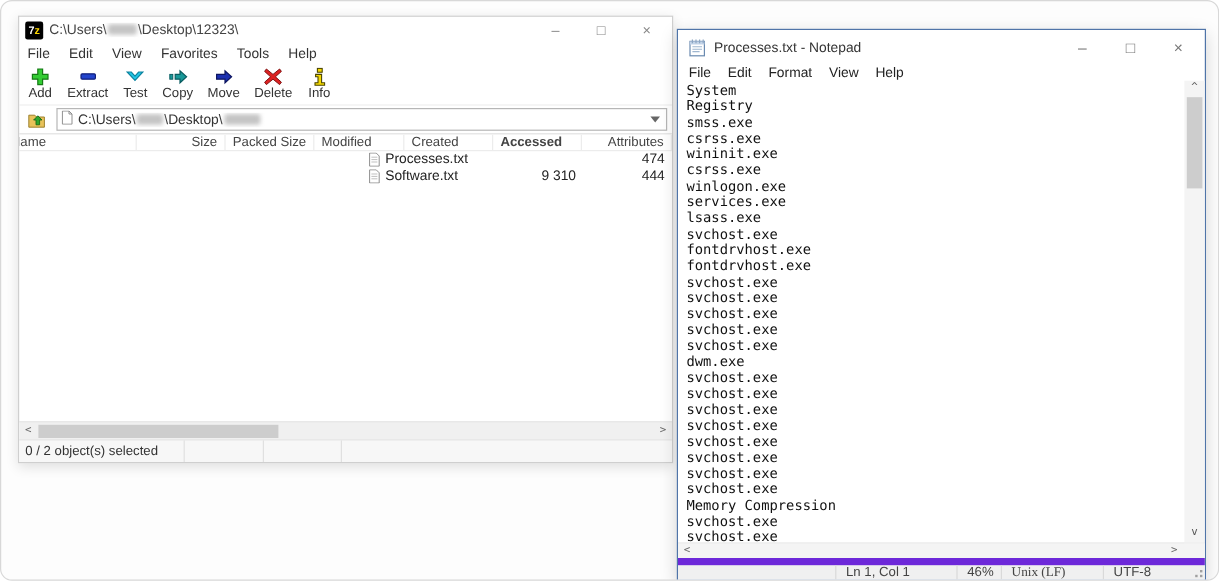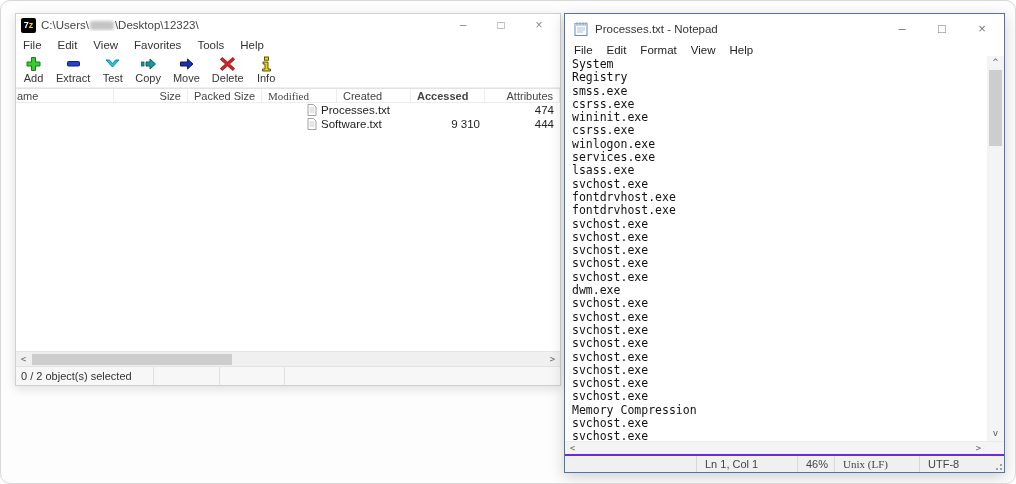--- a/index.html
+++ b/index.html
@@ -33,53 +33,53 @@
   .combo { flex:1; height:19px; border:1px solid #b6b6b6; background:#fff; display:flex; align-items:center; padding:0 2px 0 3px; font-size:11.5px; color:#333; }
   .combo .path { flex:1; white-space:nowrap; overflow:hidden; }
   .combo .doc-ico { margin-right:4px; }
   .combo-chev { width:10px; height:6px; flex:none; margin-right:2px; position:relative; }
   .combo-chev::before { content:""; position:absolute; left:1px; top:0; border:4px solid transparent; border-top:5px solid #666; border-bottom:0; }
 
   .listwrap { flex:1; display:flex; flex-direction:column; border-top:1px solid #e2e2e2; overflow:hidden;align-items:flex-end; }
   .lheader { height:14px; display:flex; font-size:11px; color:#444; border-bottom:1px solid #ececec; flex:none; overflow:hidden; }
   .hcell { border-right:1px solid #ececec; padding:0 6px; line-height:14px; white-space:nowrap; overflow:hidden; flex:none; }
   .c-name{width:111px;} .c-size{width:74px; text-align:right;} .c-packed{width:74px; text-align:right;}
-  .c-mod{width:75px;font-family:Liberation Serif, serif;} .c-created{width:74px;} .c-acc{width:74px;font-weight:bold;} .c-attr{width:75px; text-align:right;}
+  .c-mod{width:75px;} .c-created{width:74px;} .c-acc{width:74px;font-weight:bold;} .c-attr{width:75px; text-align:right;}
   .frow { height:14px; display:flex; font-size:11.5px; color:#222; align-items:center; flex:none; }
   .fcell { padding:16px 6px; white-space:nowrap; overflow:hidden; flex:none; }
   .fname { display:flex; align-items:center; gap:4px; }
   .fname svg { flex:none; }
   .list-fill { flex:1; background:#fff; }
 
   .hscroll { height:15px; flex:none; background:#f0f0f0; display:flex; align-items:center; position:relative; border-top:1px solid #e5e5e5; }
   .sarrow { width:15px; text-align:center; font-size:9px; color:#666; font-family:"DejaVu Sans Mono", monospace; line-height:15px; flex:none; }
   .hthumb { position:absolute; left:16px; top:2px; width:200px; height:11px; background:#cdcdcd; }
 
   .statusbar { height:19px; flex:none; background:#f7f7f7; border-top:1px solid #e2e2e2; display:flex; align-items:center; font-size:11px; color:#333; }
   .sseg { height:100%; display:flex; align-items:center; padding-left:5px; border-right:1px solid #e0e0e0; flex:none; }
   .s1{width:138px;} .s2{width:66px;} .s3{width:65px;} .s4{flex:1; border-right:none;}
 
   
-  .notepad { left:563px; top:12px; width:441px; height:460px; border:1px solid #4f74a8; box-shadow:0 4px 14px rgba(0,0,0,.18); display:flex; flex-direction:column; }
+  .notepad { left:563px; top:23px; width:441px; height:460px; border:1px solid #4f74a8; box-shadow:0 4px 14px rgba(0,0,0,.18); display:flex; flex-direction:column; }
   .np-title { height:29px; display:flex; align-items:center; padding-left:8px; flex:none; }
   .np-title .app-ico { width:16px; height:16px; margin-right:6px; }
   .np-title .title-text { font-size:11.5px; color:#333; }
   .np-title .wc { width:40px; font-size:13px; color:#777; }
   .np-menubar { height:13px; display:flex; align-items:center; padding-left:9px; gap:14px; font-size:11.5px; color:#222; flex:none; }
   .np-body { flex:1; display:flex; overflow:hidden;justify-content:flex-end; }
   .np-text { flex:1; font-family:"DejaVu Sans Mono","Liberation Mono",monospace; font-size:11.5px; line-height:13.3px; color:#111; padding:2px 0 0 7px; white-space:pre; overflow:hidden; }
   .vscroll { width:17px; flex:none; background:#f4f4f4; position:relative; font-family:"DejaVu Sans Mono", monospace; }
   .vscroll .up, .vscroll .down { position:absolute; left:0; width:17px; height:14px; text-align:center; font-size:9px; color:#555; line-height:13px; }
   .vscroll .up{top:0;} .vscroll .down{bottom:0;}
   .vthumb { position:absolute; left:2px; top:14px; width:13px; height:76px; background:#cdcdcd; }
   .np-hscroll { height:13px; flex:none; background:#f4f4f4; display:flex; align-items:center; border-top:1px solid #ebebeb; position:relative; font-family:"DejaVu Sans Mono", monospace; }
   .np-hscroll .sarrow { line-height:13px; font-size:9px; }
   .np-hscroll .corner { position:absolute; right:0; top:0; width:17px; height:13px; background:#f4f4f4; }
   .np-hscroll .ra { position:absolute; right:18px; }
-  .np-status { height:18px; flex:none; background:#f0f0f0; border-top:2px solid #6d28d9; display:flex; align-items:center; font-size:11px; color:#444; position:relative; }
+  .np-status { height:18px; flex:none; background:#f0f0f0; border-top:6px solid #6d28d9; display:flex; align-items:center; font-size:11px; color:#444; position:relative; }
   .np-seg { height:100%; display:flex; align-items:center; padding-left:8px; border-right:1px solid #d9d9d9; flex:none; }
   .np-s0{width:132px; border-right:1px solid #d9d9d9;}
   .np-s1{width:101px;} .np-s2{width:37px;} .np-s3{width:85px;font-family:Liberation Serif, serif;} .np-s4{flex:1; border-right:none;}
   .grip { position:absolute; right:2px; bottom:2px; width:10px; height:10px; }
   .grip i { position:absolute; width:2px; height:2px; background:#a0a0a0; }
   .grip i:nth-child(1){right:0;bottom:0;} .grip i:nth-child(2){right:4px;bottom:0;} .grip i:nth-child(3){right:0;bottom:4px;}
 </style>
 </head>
 <body>
 
@@ -150,20 +150,38 @@
         <svg viewBox="0 0 16 16">
             <g fill="#f5d800" stroke="#4a4400" stroke-width=".9">
               <rect x="6" y="1" width="4" height="3.2"></rect>
               <path d="M4.5 6h5v7H12v2H4v-2h2.5V8H4.5z"></path>
             </g>
           </svg>
         <span class="lbl">Info</span>
       </div>
     </div>
 
+    <div class="addressbar">
+      <span class="upbtn">
+        <svg width="16" height="14" viewBox="0 0 16 14">
+            <path d="M1 3 l5 0 1.5 1.5 L14 4.5 14 13 1 13z" fill="#e8c25a" stroke="#9a7d2a" stroke-width=".8"></path>
+            <path d="M7 11 V7 H5 L8.5 3.5 12 7 H10 v4z" fill="#2da52d" stroke="#146414" stroke-width=".7"></path>
+          </svg>
+      </span>
+      <div class="combo">
+        <span class="doc-ico">
+          <svg width="10" height="12" viewBox="0 0 10 12">
+              <path d="M1 .5h5.5L9 3v8.5H1z" fill="#fff" stroke="#8a8a8a" stroke-width=".8"></path>
+              <path d="M6.5 .5V3H9" fill="none" stroke="#8a8a8a" stroke-width=".8"></path>
+            </svg>
+        </span>
+        <span class="path"><span>C:\Users\</span><span class="blur b22"></span><span>\Desktop\</span><span class="blur b30"></span></span>
+        <span class="combo-chev"></span>
+      </div>
+    </div>
 
     <div class="listwrap">
       <div class="lheader">
         <span class="hcell c-name">Name</span>
         <span class="hcell c-size">Size</span>
         <span class="hcell c-packed">Packed Size</span>
         <span class="hcell c-mod">Modified</span>
         <span class="hcell c-created">Created</span>
         <span class="hcell c-acc">Accessed</span>
         <span class="hcell c-attr">Attributes</span>

